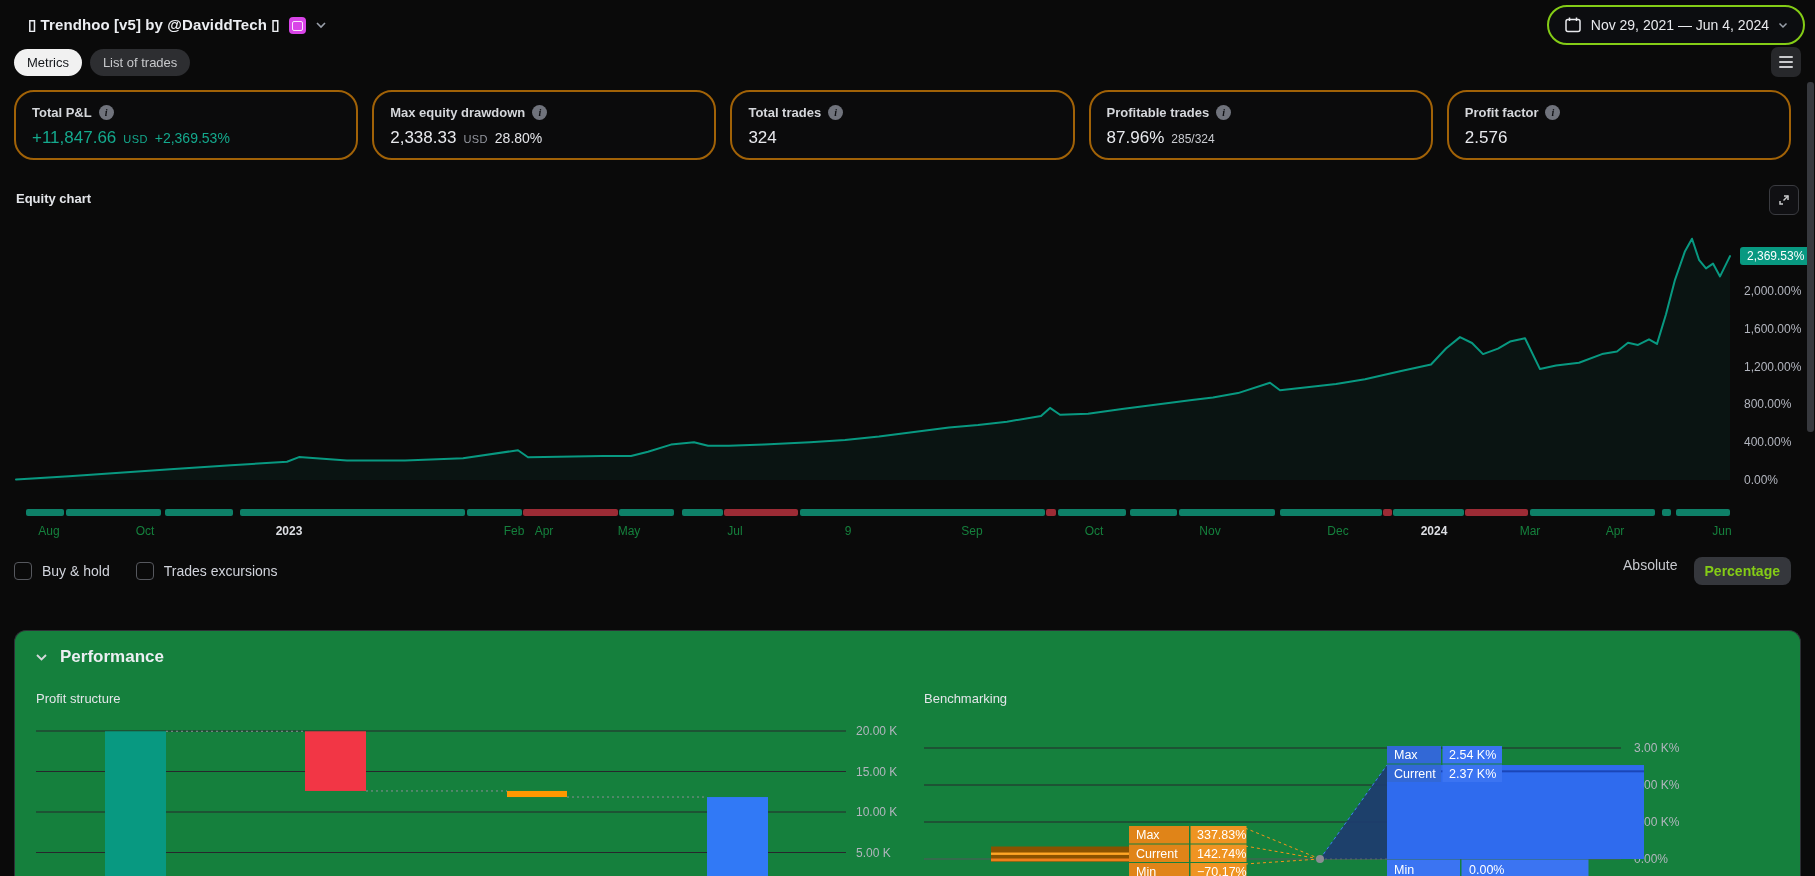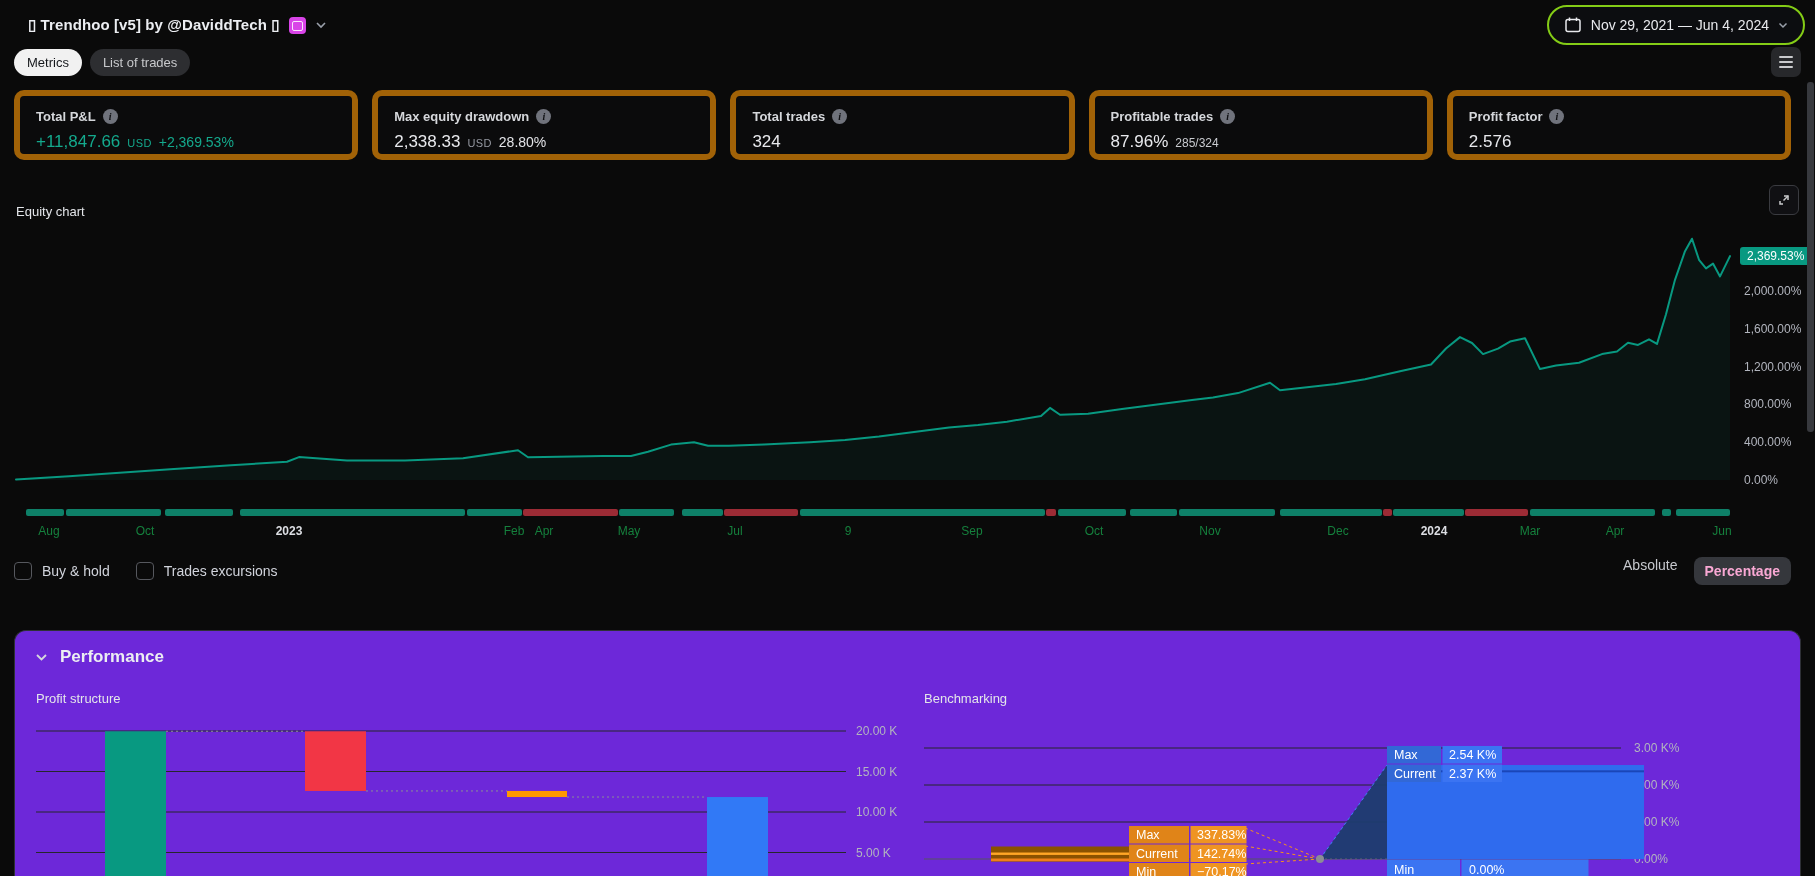--- a/index.html
+++ b/index.html
@@ -18,54 +18,54 @@
        border-radius:20px;background:#0c0d10;color:#e8e9ed;font-size:14px;cursor:pointer}
   
   .tabs{position:absolute;top:46px;left:14px;right:14px;height:32px;display:flex;align-items:center;gap:8px}
   .pill{height:27px;padding:0 13px;border-radius:15px;font-size:13px;display:flex;align-items:center;cursor:pointer}
   .pill.active{background:#f1f1f1;color:#15171b}
   .pill.inactive{background:#2d2e31;color:#c8c9cc}
   .menu-btn{margin-left:auto;width:30px;height:30px;border-radius:7px;background:#27282b;
        display:flex;align-items:center;justify-content:center;cursor:pointer}
   
   .cards{position:absolute;top:90px;left:14px;right:24px;display:flex;gap:14px}
-  .card{flex:1;border:6px solid #a16207;border-radius:10px;padding:13px 16px;box-sizing:border-box;height:70px;background:#0b0b0c}
+  .card{flex:1;border:2px solid #a16207;border-radius:20px;padding:13px 16px;box-sizing:border-box;height:70px;background:#0b0b0c}
   .card-label{font-size:13px;font-weight:bold;color:#d5d7db;display:flex;align-items:center;gap:7px}
   .info{width:15px;height:15px;border-radius:50%;background:#70737c;color:#0e0f12;font-size:10px;font-weight:bold;
        font-style:italic;display:inline-flex;align-items:center;justify-content:center;
        font-family:"Liberation Serif",serif;cursor:pointer}
   .card-value{margin-top:8px;font-size:17px;color:#e8e9ed;display:flex;align-items:baseline;gap:7px}
   .cur{font-size:11px;color:#9598a1;letter-spacing:.4px}
   .sec{font-size:14px;color:#e3e4e8}
   .sec-small{font-size:12px;color:#c9cbd0}
   .card.teal .card-value,.card.teal .cur,.card.teal .sec{color:#14a98d}
   
-  .eq-title{position:absolute;top:204px;left:16px;font-size:13px;font-weight:normal;color:#e3e5e9}
+  .eq-title{position:absolute;top:191px;left:16px;font-size:13px;font-weight:bold;color:#e3e5e9}
   .expand-btn{position:absolute;top:185px;right:16px;width:28px;height:28px;border:1px solid #3a3b40;
        border-radius:6px;display:flex;align-items:center;justify-content:center;cursor:pointer;background:#101013}
   #equity-svg{position:absolute;top:226px;left:0}
   .eq-ylab{position:absolute;left:1744px;font-size:12px;color:#b2b5be;height:16px;line-height:16px}
   .eq-badge{position:absolute;left:1740px;background:#089981;color:#fdfefe;font-size:12px;
        padding:2px 7px;border-radius:3px;line-height:14px}
   #navigator{position:absolute;top:509px;left:16px;width:1714px;height:7px;cursor:pointer}
   .nav-seg{position:absolute;top:0;height:7px;border-radius:2px}
   .eq-xlab{position:absolute;top:524px;font-size:12px;color:#15803d;transform:translateX(-50%);white-space:nowrap}
   .eq-xlab.bold{color:#dcdee3;font-weight:bold}
   
   .toggles{position:absolute;top:554px;left:14px;right:14px;height:34px;display:flex;align-items:center;gap:26px}
   .toggle{display:flex;align-items:center;gap:10px;cursor:pointer}
   .cb{width:18px;height:18px;border:1.5px solid #56585e;border-radius:4px;background:transparent;box-sizing:border-box}
   .toggle-label{font-size:14px;color:#d1d4dc}
   .mode{margin-left:auto;display:flex;gap:16px;padding-right:10px}
   .mode-abs{font-size:14px;color:#c6c8cd;cursor:pointer}
-  .mode-pct{font-size:14px;font-weight:bold;color:#f9a8d4;background:#35373c;border-radius:8px;
+  .mode-pct{font-size:14px;font-weight:bold;color:#84cc16;background:#35373c;border-radius:8px;
        padding:6px 11px;cursor:pointer}
   
   .perf{position:absolute;top:630px;left:14px;right:14px;height:246px;border:1px solid #2e3036;border-bottom:none;
-       border-radius:12px 12px 0 0;background:#6d28d9;box-sizing:border-box;overflow:hidden}
+       border-radius:12px 12px 0 0;background:#15803d;box-sizing:border-box;overflow:hidden}
   .perf-hdr{display:flex;align-items:center;gap:12px;padding:16px 20px 0 20px;cursor:pointer}
   .perf-title{font-size:17px;font-weight:bold;color:#eceef2}
   .sub-title{position:absolute;top:60px;font-size:13px;font-weight:normal;color:#e3e5e9}
   #ps-title{left:21px}
   #bm-title{left:909px}
   #waterfall-svg{position:absolute;left:21px;top:85px}
   #benchmark-svg{position:absolute;left:909px;top:85px}
   
   .scrollbar{position:absolute;top:0;right:1px;width:7px;height:876px}
   .scroll-thumb{position:absolute;top:82px;width:7px;height:350px;background:#37393e;border-radius:3px;cursor:pointer}

